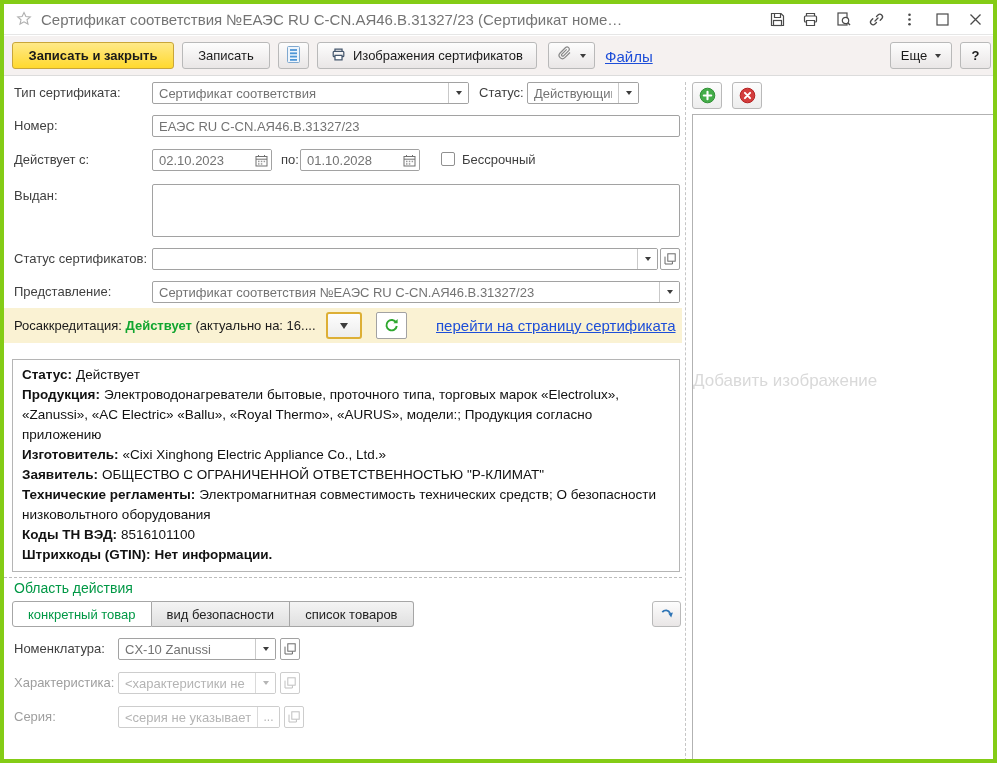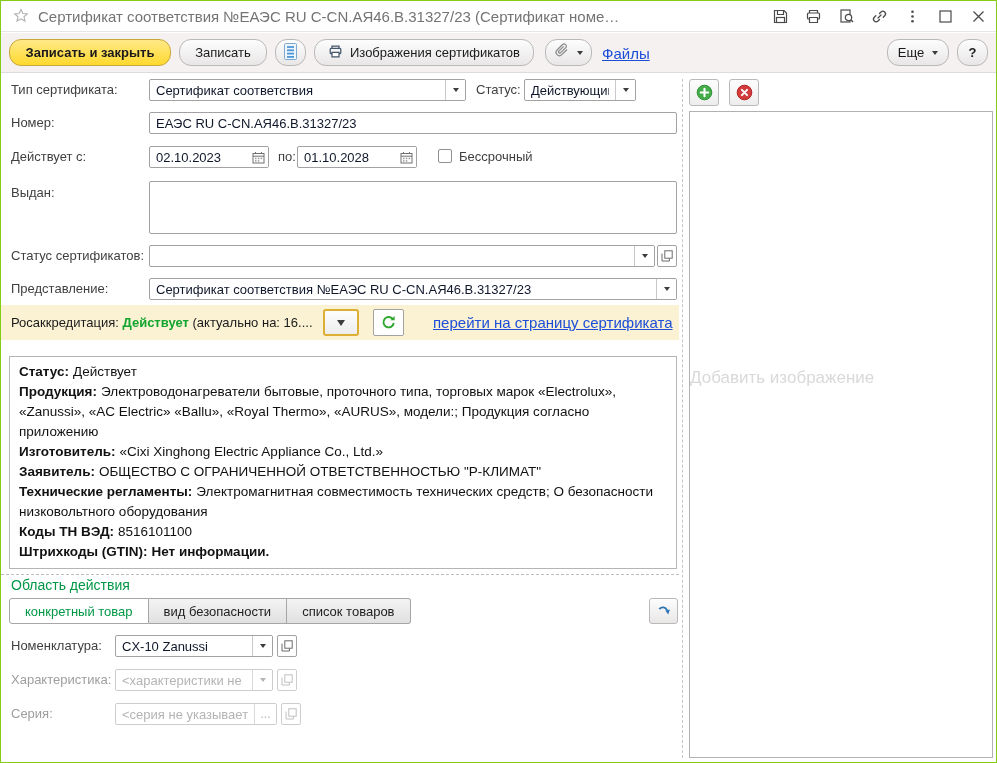--- a/index.html
+++ b/index.html
@@ -1,39 +1,39 @@
 <!DOCTYPE html>
 <html><head>
 <meta charset="utf-8">
 <style>
   *{margin:0;padding:0;box-sizing:border-box}
   html,body{background:#fff}
   body{font-family:"Liberation Sans",sans-serif;font-size:13px;color:#1a1a1a}
-  .window{position:relative;width:997px;height:763px;border:1px solid #84cc16;background:#fff;overflow:hidden}
+  .window{position:relative;width:997px;height:763px;border:4px solid #84cc16;background:#fff;overflow:hidden}
 
   
   .titlebar{position:absolute;left:0;top:0;right:0;height:31px;background:#fff;border-bottom:1px solid #e6e6e6;display:flex;align-items:center}
   .title-star{margin-left:12px;display:flex;align-items:center}
   .title-text{margin-left:9px;font-size:15px;color:#747474;white-space:nowrap;overflow:hidden;max-width:690px}
   .title-icons{position:absolute;right:8px;top:0;height:31px;display:flex;align-items:center;gap:14px}
   .tbtn{width:19px;height:19px;display:flex;align-items:center;justify-content:center;cursor:pointer}
 
   
   .toolbar{position:absolute;left:0;top:32px;right:0;height:40px;background:#f5f1f0;border-bottom:1px solid #dcdcdc}
   .btn{position:absolute;top:6px;height:27px;display:inline-flex;align-items:center;justify-content:center;gap:7px;
-       background:linear-gradient(#fdfdfd,#e9e6e6);border:1px solid #b9b9b9;border-radius:12px;font-size:13px;color:#1a1a1a;padding:0 12px;cursor:pointer;white-space:nowrap}
+       background:linear-gradient(#fdfdfd,#e9e6e6);border:1px solid #b9b9b9;border-radius:3px;font-size:13px;color:#1a1a1a;padding:0 12px;cursor:pointer;white-space:nowrap}
   .btn-yellow{background:linear-gradient(#ffe988,#ffd92e);border-color:#c9a63a;font-weight:bold}
   .tri{width:0;height:0;border-left:3.5px solid transparent;border-right:3.5px solid transparent;border-top:4.5px solid #3c3c3c}
   .link{color:#1d4ed8;text-decoration:underline;cursor:pointer;font-size:15px;white-space:nowrap}
 
   
   .flabel{position:absolute;left:10px;font-size:13px;color:#3f3f3f;line-height:22px;white-space:nowrap}
   .flabel.dis{color:#9e9e9e}
   .field{position:absolute;height:22px;border:1px solid #a2a2a2;border-radius:2px;background:#fff;display:flex;align-items:stretch;overflow:hidden}
-  .field input{flex:1;border:none;outline:none;padding:0 6px;font-family:"Liberation Sans",sans-serif;font-size:13px;color:#0f172a;background:transparent;min-width:0}
+  .field input{flex:1;border:none;outline:none;padding:0 6px;font-family:"Liberation Sans",sans-serif;font-size:13px;color:#737373;background:transparent;min-width:0}
   .field input::placeholder{color:#b4b4b4}
   .field .seg{width:20px;border-left:1px solid #c9c9c9;display:flex;align-items:center;justify-content:center;background:#fff;cursor:pointer;flex:none}
   .field.dis{border-color:#cdcdcd}
   .field.dis .seg{border-left-color:#dadada}
   .field.dis .tri{border-top-color:#b5b5b5}
   .sqbtn{position:absolute;width:20px;height:22px;border:1px solid #a2a2a2;border-radius:2px;background:#fff;display:flex;align-items:center;justify-content:center;cursor:pointer}
   .sqbtn.dis{border-color:#cdcdcd}
   textarea.area{position:absolute;border:1px solid #a2a2a2;border-radius:2px;resize:none;outline:none;font-family:"Liberation Sans",sans-serif;font-size:13px;padding:3px 6px}
   .checkbox{position:absolute;width:14px;height:14px;border:1px solid #909090;border-radius:2px;background:#fff;cursor:pointer}
 

